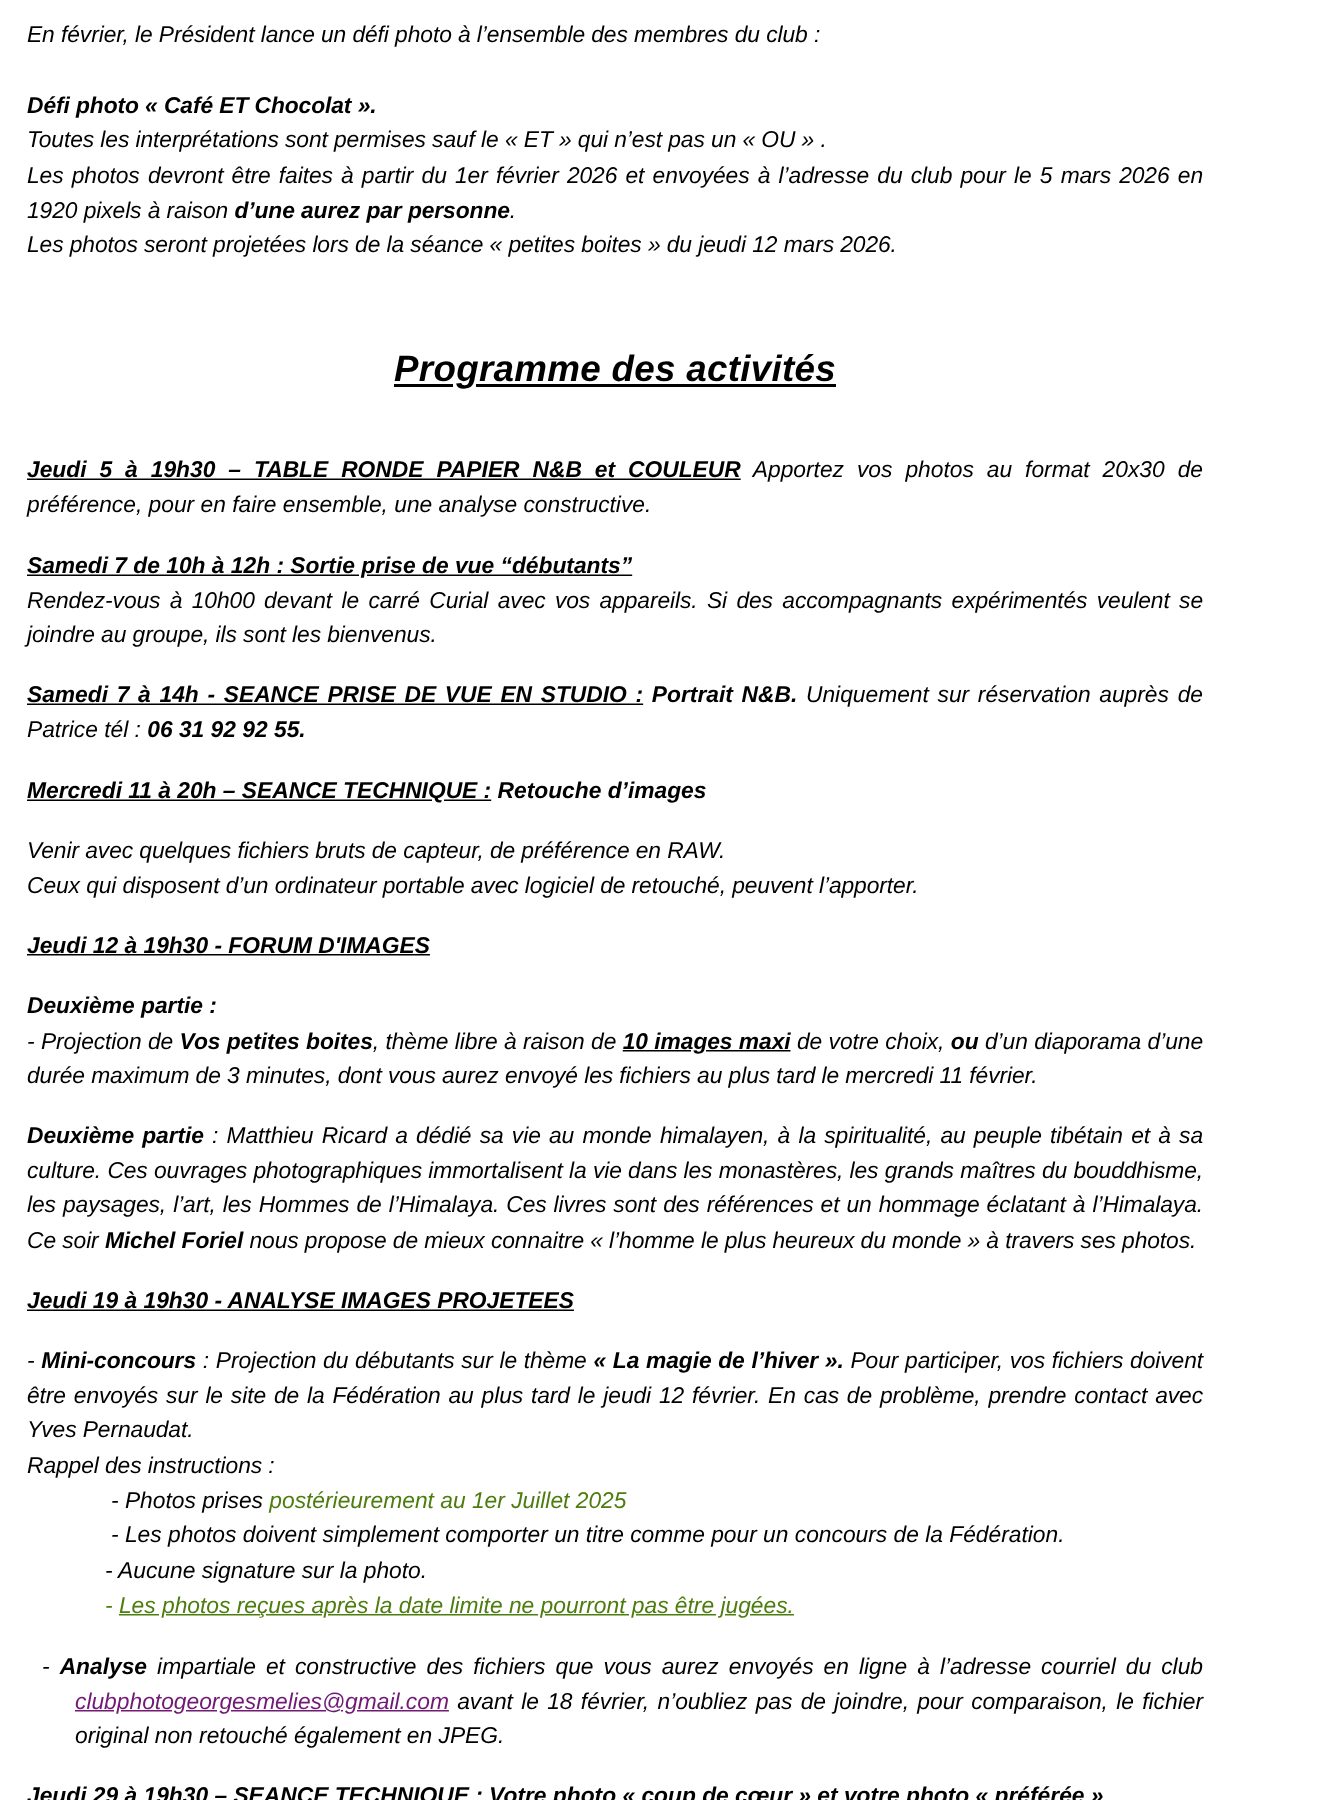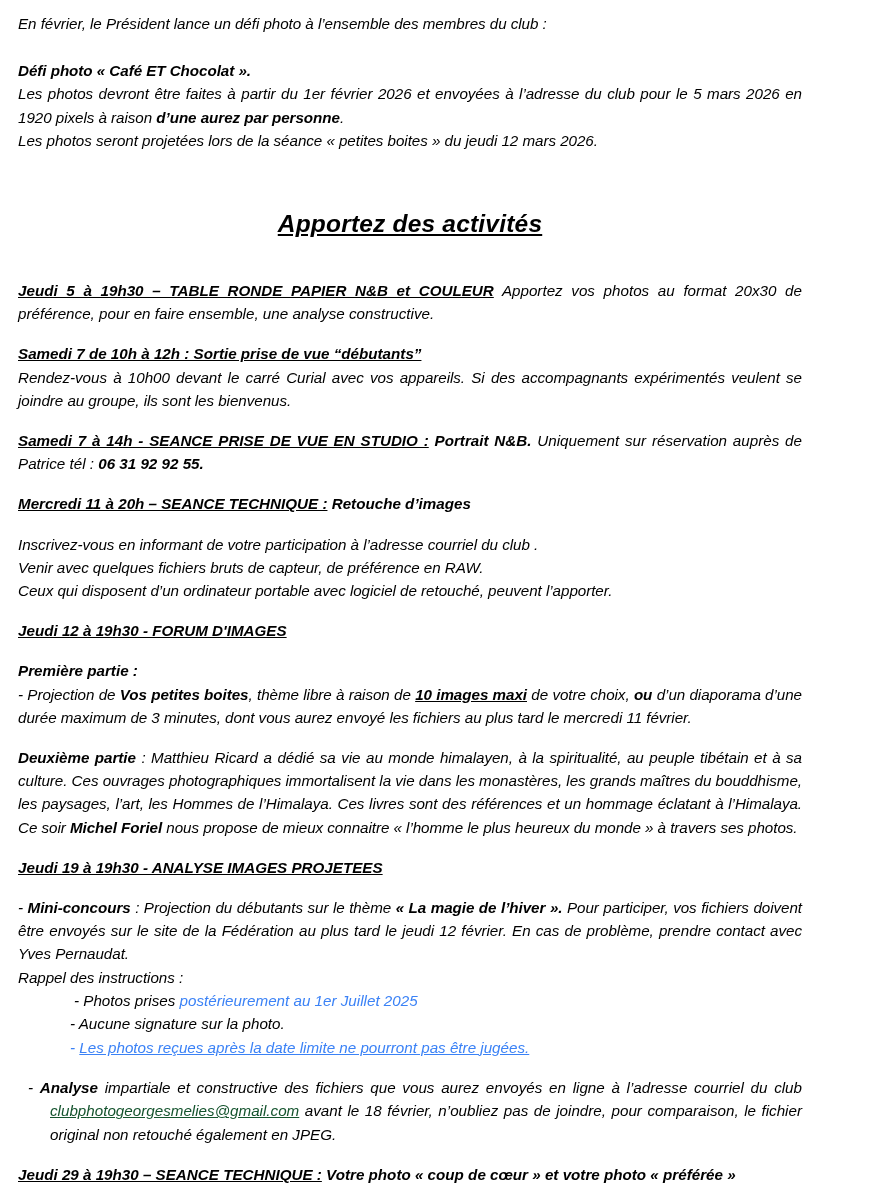--- a/index.html
+++ b/index.html
@@ -26,23 +26,23 @@
     font-style: italic;
     font-size: 15.2px;
     line-height: 23.2px;
     text-align: justify;
     margin: 0;
     letter-spacing: -0.05px;
   }
   .p.noj { text-align: left; }
   b, .b { font-weight: bold; }
   .u { text-decoration: underline; }
-  .red { color: #3b82f6; }
+  .red { color: #4d7c0f; }
   .mail {
-    color: #14532d;
+    color: #701a75;
     text-decoration: underline;
     font-style: italic;
   }
   .spacer-md { height: 17px; }
   .spacer-lg { height: 24px; }
   .spacer-xl { height: 40px; }
   .title {
     text-align: center;
     font-weight: bold;
     font-style: italic;
@@ -88,75 +88,76 @@
 </head>
 <body>
 
 <div class="page">
 
   <p class="p noj">En février, le Président lance un défi photo à l’ensemble des membres du club :</p>
 
   <div class="spacer-lg"></div>
 
   <p class="p noj b">Défi photo  « Café ET Chocolat ».</p>
+  <p class="p noj">Toutes les interprétations sont permises sauf le « ET » qui n’est pas un « OU » .</p>
   <p class="p"><span>Les photos devront être faites à partir du 1er février 2026 et envoyées à l’adresse du club pour le 5 mars  2026 en 1920 pixels à raison </span><b>d’une aurez par personne</b><span>.</span></p>
   <p class="p noj">Les photos seront projetées lors de la séance « petites boites » du jeudi 12 mars 2026.</p>
 
   <div class="spacer-xl"></div>
   <div class="spacer-md"></div>
 
-  <h1 class="title">Apportez des activités</h1>
+  <h1 class="title">Programme des activités</h1>
 
   <div class="spacer-xl"></div>
 
   <p class="heading"><span class="u">Jeudi 5 à 19h30 – TABLE RONDE PAPIER N&amp;B et COULEUR</span><span style="font-weight:normal"> Apportez vos photos au format 20x30 de préférence, pour en faire ensemble, une analyse constructive.</span></p>
 
   <div class="spacer-md"></div>
 
   <p class="heading"><span class="u">Samedi 7 de 10h à 12h : Sortie prise de vue “débutants”</span></p>
   <p class="p">Rendez-vous à 10h00 devant le carré Curial avec vos appareils. Si des accompagnants expérimentés veulent se joindre au groupe, ils sont les bienvenus.</p>
 
   <div class="spacer-md"></div>
 
   <p class="heading"><span class="u">Samedi 7 à 14h - SEANCE PRISE DE VUE EN STUDIO :</span><b> Portrait N&amp;B.</b><span style="font-weight:normal"> Uniquement sur réservation auprès de Patrice tél : </span><b>06 31 92 92 55.</b></p>
 
   <div class="spacer-md"></div>
 
   <p class="heading"><span class="u">Mercredi 11 à 20h – SEANCE TECHNIQUE :</span><b> Retouche d’images</b></p>
 
   <div class="spacer-md"></div>
 
-  <p class="p noj">Inscrivez-vous en informant de votre participation à l’adresse courriel du club .</p>
   <p class="p noj">Venir avec quelques fichiers bruts de capteur, de préférence en RAW.</p>
   <p class="p noj">Ceux qui disposent d’un ordinateur portable avec logiciel de retouché, peuvent  l’apporter.</p>
 
   <div class="spacer-md"></div>
 
   <p class="heading"><span class="u">Jeudi 12 à 19h30 - FORUM D'IMAGES</span></p>
 
   <div class="spacer-md"></div>
 
-  <p class="heading">Première partie :</p>
+  <p class="heading">Deuxième partie :</p>
   <p class="p"><span>- Projection de </span><b>Vos petites boites</b><span>, thème libre à raison de </span><b class="u">10 images maxi</b><span> de votre choix, </span><b>ou</b><span> d’un diaporama d’une durée maximum de 3 minutes, dont vous aurez envoyé les fichiers au plus tard le mercredi 11 février.</span></p>
 
   <div class="spacer-md"></div>
 
   <p class="p"><b> Deuxième partie</b><span> : Matthieu Ricard a dédié sa vie au monde himalayen, à la spiritualité, au peuple tibétain et à sa culture. Ces ouvrages photographiques immortalisent la vie dans les monastères, les grands maîtres du bouddhisme, les paysages, l’art, les Hommes de l’Himalaya. Ces livres sont des références et un hommage éclatant à l’Himalaya. Ce soir </span><b>Michel Foriel</b><span> nous propose de mieux connaitre « l’homme le plus heureux du monde » à travers ses photos.</span></p>
 
   <div class="spacer-md"></div>
 
   <p class="heading"><span class="u">Jeudi 19 à 19h30 - ANALYSE  IMAGES  PROJETEES</span></p>
 
   <div class="spacer-md"></div>
 
   <p class="p"><span>- </span><b>Mini-concours</b><span> : Projection du débutants sur le thème </span><b>« La magie de l’hiver ».</b><span> Pour participer, vos fichiers doivent être envoyés sur le site de la Fédération au plus tard le jeudi 12 février. En cas de problème, prendre contact avec Yves Pernaudat.</span></p>
   <p class="p noj">Rappel des instructions :</p>
 
   <ul class="bullets">
     <li><span>-  </span><span>Photos prises </span><span class="red">postérieurement au 1er Juillet 2025</span></li>
+    <li><span>-  </span><span>Les photos doivent simplement comporter un titre comme pour un concours de la Fédération.</span></li>
     <li class="tight"><span>- </span><span>Aucune signature sur la photo.</span></li>
     <li class="tight"><span class="red">- </span><span class="red u">Les photos reçues après la date limite ne pourront pas être jugées.</span></li>
   </ul>
 
   <div class="spacer-md"></div>
 
   <p class="hang"><span>- </span><b>Analyse</b><span> impartiale et constructive des fichiers que vous aurez envoyés en ligne à l’adresse courriel du club </span><a class="mail" href="#">clubphotogeorgesmelies@gmail.com</a><span> avant le 18 février, n’oubliez pas de joindre, pour comparaison, le fichier original non retouché également en JPEG.</span></p>
 
   <div class="spacer-md"></div>
 

